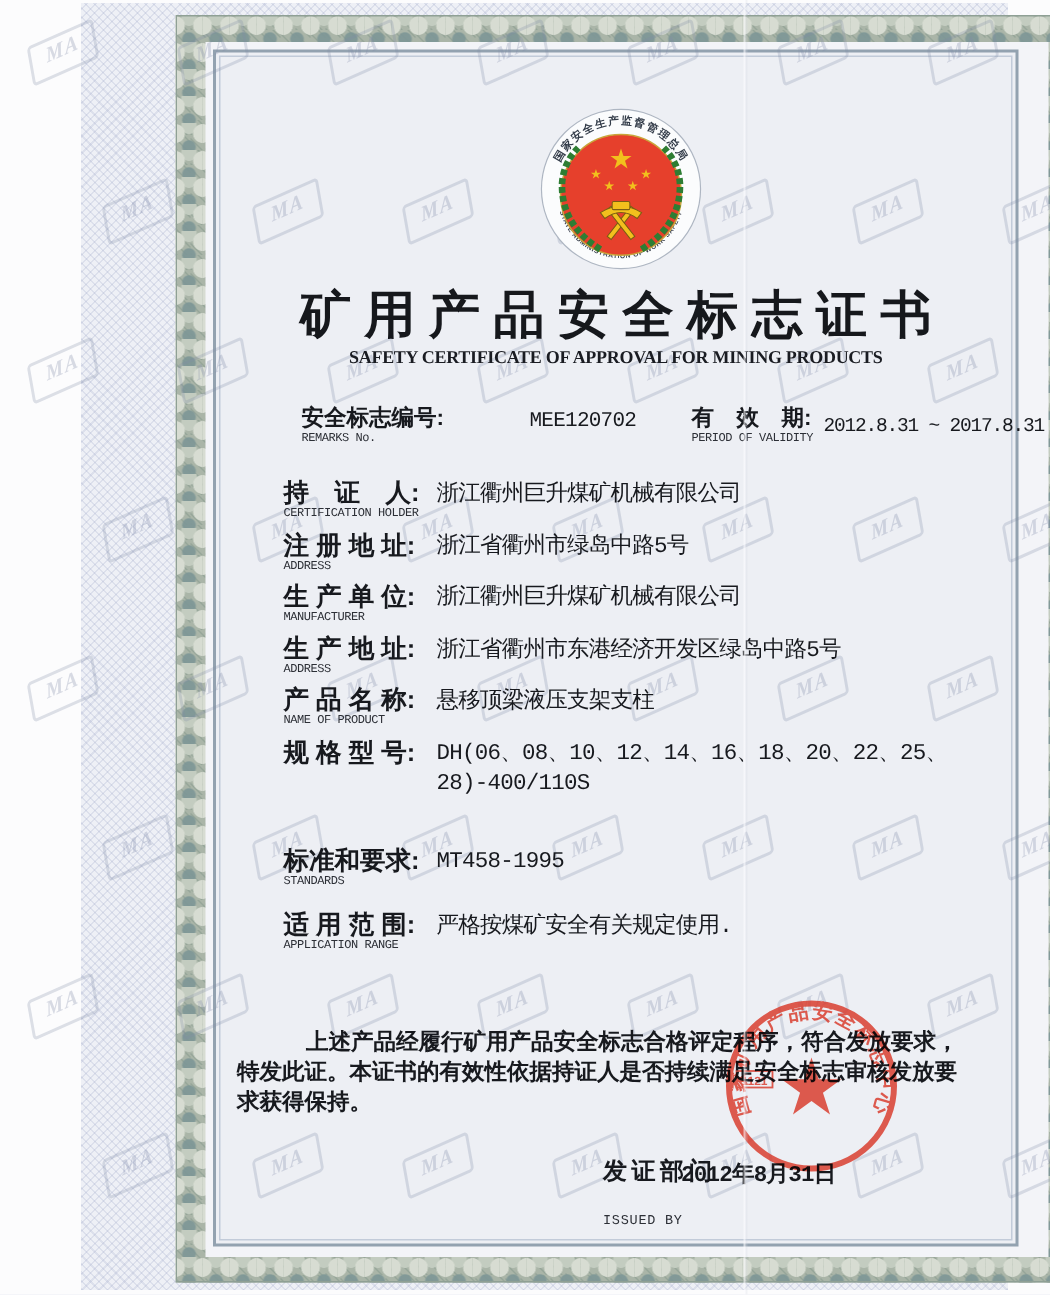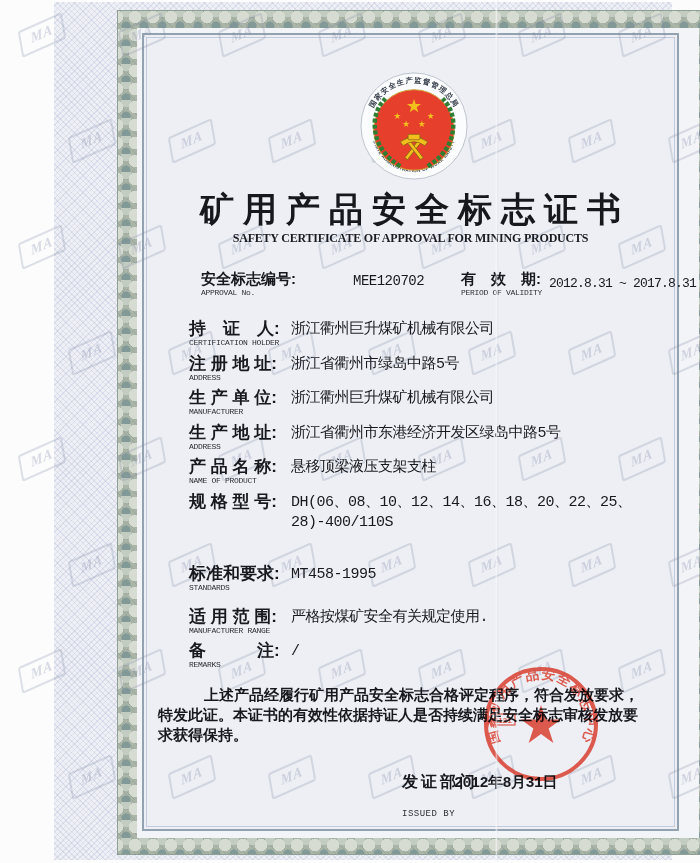--- a/index.html
+++ b/index.html
@@ -143,21 +143,21 @@
           <rect x="-6" y="-14.5" width="12" height="5.5" rx="1"></rect>
         </g>
       </svg>
 
       <div class="title">矿用产品安全标志证书</div>
       <div class="subtitle">SAFETY CERTIFICATE OF APPROVAL FOR MINING PRODUCTS</div>
 
       <div class="approval-row">
         <div class="approval-group">
           <div class="zh-label">安全标志编号:</div>
-          <div class="en-label">APPROVAL No.</div>
+          <div class="en-label">REMARKS No.</div>
           <div class="value approval-value">MEE120702</div>
         </div>
         <div class="validity-group">
           <div class="zh-label">有　效　期:</div>
           <div class="en-label">PERIOD OF VALIDITY</div>
         </div>
         <div class="value validity-value">2012.8.31 ~ 2017.8.31</div>
       </div>
 
       <div class="fields">
@@ -190,27 +190,22 @@
           <div class="zh-label">规 格 型 号:</div>
           <div class="value">DH(06、08、10、12、14、16、18、20、22、25、28)-400/110S</div>
         </div>
         <div class="field">
           <div class="zh-label">标准和要求:</div>
           <div class="en-label">STANDARDS</div>
           <div class="value">MT458-1995</div>
         </div>
         <div class="field gap-top">
           <div class="zh-label">适 用 范 围:</div>
-          <div class="en-label">MANUFACTURER RANGE</div>
+          <div class="en-label">APPLICATION RANGE</div>
           <div class="value">严格按煤矿安全有关规定使用.</div>
-        </div>
-        <div class="field">
-          <div class="zh-label">备　　　注:</div>
-          <div class="en-label">REMARKS</div>
-          <div class="value">/</div>
         </div>
       </div>
 
       <div class="statement">上述产品经履行矿用产品安全标志合格评定程序，符合发放要求，特发此证。本证书的有效性依据持证人是否持续满足安全标志审核发放要求获得保持。</div>
 
       <div class="issuer">
         <div class="zh-label">发证部门</div>
         <div class="en-label">ISSUED BY</div>
       </div>
       <div class="issue-date">2012年8月31日</div>

